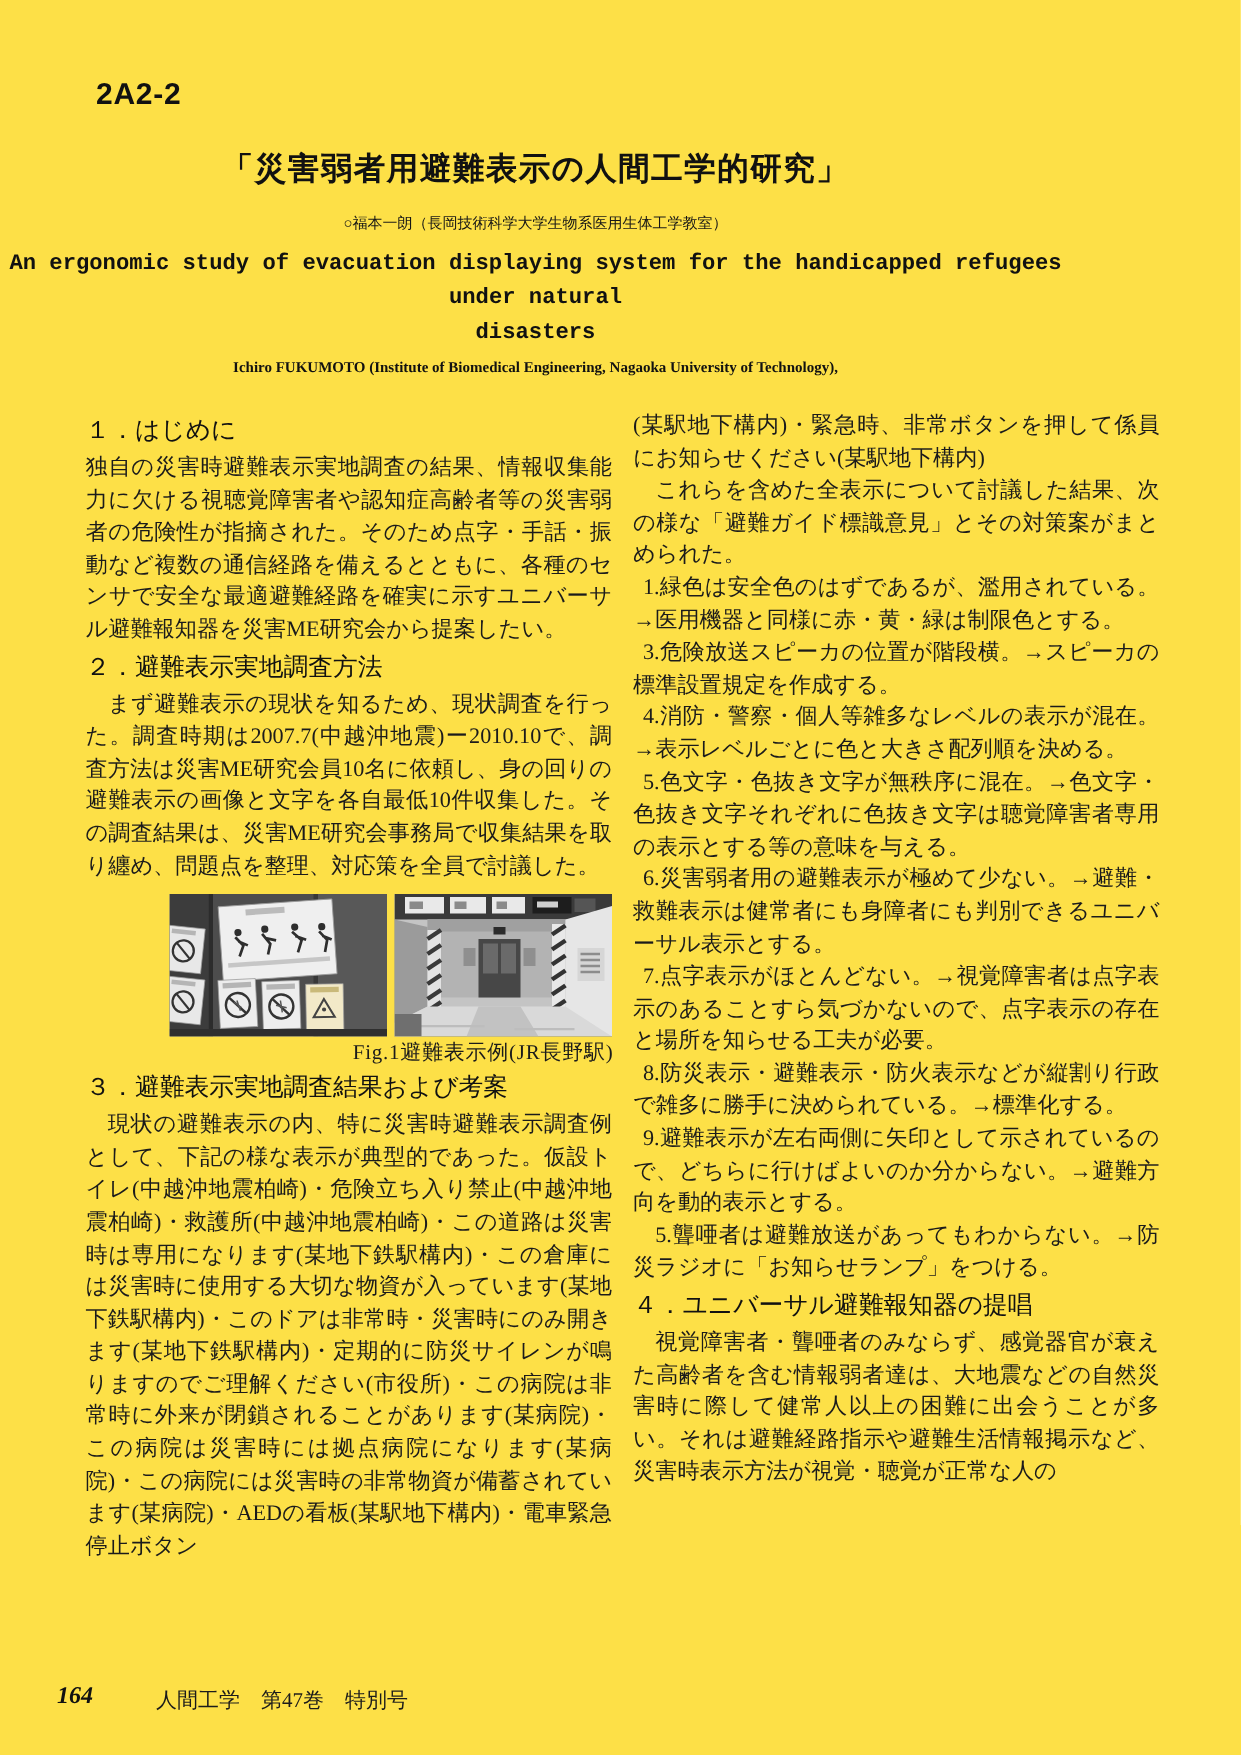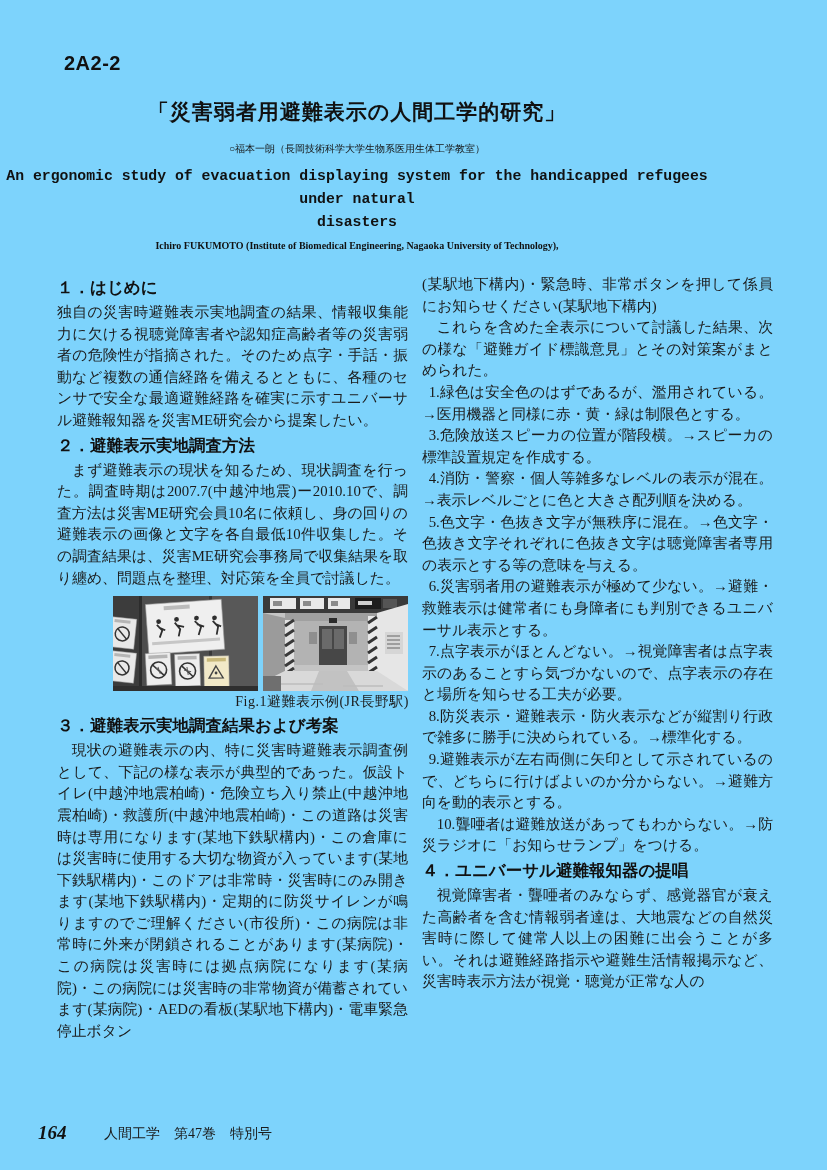--- a/index.html
+++ b/index.html
@@ -4,21 +4,21 @@
 <style>
   html, body { margin: 0; padding: 0; }
   body {
     width: 827px; height: 1170px;
     background: #ffffff;
     font-family: "Liberation Serif", serif;
     color: #1c1c1c;
     position: relative;
     -webkit-font-smoothing: antialiased;
   }
-  .page { position: relative; width: 827px; height: 1170px; background: #7dd3fc; overflow: hidden; }
+  .page { position: relative; width: 827px; height: 1170px; background: #fde047; overflow: hidden; }
 
   .paper-id {
     position: absolute; left: 64px; top 52px; top: 52px;
     font-family: "Liberation Sans", sans-serif;
     font-weight: bold; font-size: 20px; letter-spacing: 0.5px;
     color: #111;
   }
 
   .header-block { position: absolute; left: 0; top: 98px; width: 714px; text-align: center; }
   .title-jp {
@@ -40,21 +40,21 @@
   }
 
   .columns {
     position: absolute; left: 57px; top: 274px; width: 716px;
     display: flex; gap: 14px;
   }
   .col { width: 351px; }
 
   .sec-heading {
     font-family: "Liberation Sans", sans-serif;
-    font-weight: bold; font-size: 16.5px; line-height: 25px;
+    font-weight: normal; font-size: 16.5px; line-height: 25px;
     margin: 1px 0 2px 0; color: #111;
   }
   .body-p {
     font-size: 14.8px; line-height: 21.6px; margin: 0;
     text-align: justify; text-justify: inter-ideograph; color: #1b1b1b;
   }
   .indent1 { text-indent: 1em; }
   .indent-half { text-indent: 0.45em; }
 
   .figure-block { margin: 7px 0 2px 56px; width: 296px; }
@@ -62,21 +62,21 @@
   .photo-frame { width: 145px; height: 95px; background: #888; overflow: hidden; }
   .fig-caption {
     font-size: 14px; text-align: right; margin: 2px 0 0 0; color: #1b1b1b;
     letter-spacing: 0.5px;
   }
 
   .footer { position: absolute; left: 0; top: 1122px; width: 827px; }
   .page-number {
     position: absolute; left: 38px; top: 0;
     font-family: "Liberation Serif", serif;
-    font-style: italic; font-weight: bold; font-size: 19px; color: #111;
+    font-style: italic; font-weight: bold; font-size: 16px; color: #111;
   }
   .journal-info {
     position: absolute; left: 104px; top: 3px;
     font-size: 14px; color: #1b1b1b;
   }
 </style>
 </head>
 <body>
 
 <div class="page">
@@ -224,21 +224,21 @@
       <p class="body-p indent1">これらを含めた全表示について討議した結果、次の様な「避難ガイド標識意見」とその対策案がまとめられた。</p>
 
       <p class="body-p indent-half">1.緑色は安全色のはずであるが、濫用されている。→医用機器と同様に赤・黄・緑は制限色とする。</p>
       <p class="body-p indent-half">3.危険放送スピーカの位置が階段横。→スピーカの標準設置規定を作成する。</p>
       <p class="body-p indent-half">4.消防・警察・個人等雑多なレベルの表示が混在。→表示レベルごとに色と大きさ配列順を決める。</p>
       <p class="body-p indent-half">5.色文字・色抜き文字が無秩序に混在。→色文字・色抜き文字それぞれに色抜き文字は聴覚障害者専用の表示とする等の意味を与える。</p>
       <p class="body-p indent-half">6.災害弱者用の避難表示が極めて少ない。→避難・救難表示は健常者にも身障者にも判別できるユニバーサル表示とする。</p>
       <p class="body-p indent-half">7.点字表示がほとんどない。→視覚障害者は点字表示のあることすら気づかないので、点字表示の存在と場所を知らせる工夫が必要。</p>
       <p class="body-p indent-half">8.防災表示・避難表示・防火表示などが縦割り行政で雑多に勝手に決められている。→標準化する。</p>
       <p class="body-p indent-half">9.避難表示が左右両側に矢印として示されているので、どちらに行けばよいのか分からない。→避難方向を動的表示とする。</p>
-      <p class="body-p indent1">10.聾唖者は避難放送があってもわからない。→防災ラジオに「お知らせランプ」をつける。</p>
+      <p class="body-p indent1">5.聾唖者は避難放送があってもわからない。→防災ラジオに「お知らせランプ」をつける。</p>
 
       <div class="sec-heading">４．ユニバーサル避難報知器の提唱</div>
       <p class="body-p indent1">視覚障害者・聾唖者のみならず、感覚器官が衰えた高齢者を含む情報弱者達は、大地震などの自然災害時に際して健常人以上の困難に出会うことが多い。それは避難経路指示や避難生活情報掲示など、災害時表示方法が視覚・聴覚が正常な人の</p>
     </div>
   </div>
 
   <div class="footer">
     <span class="page-number">164</span>
     <span class="journal-info">人間工学　第47巻　特別号</span>
   </div>

